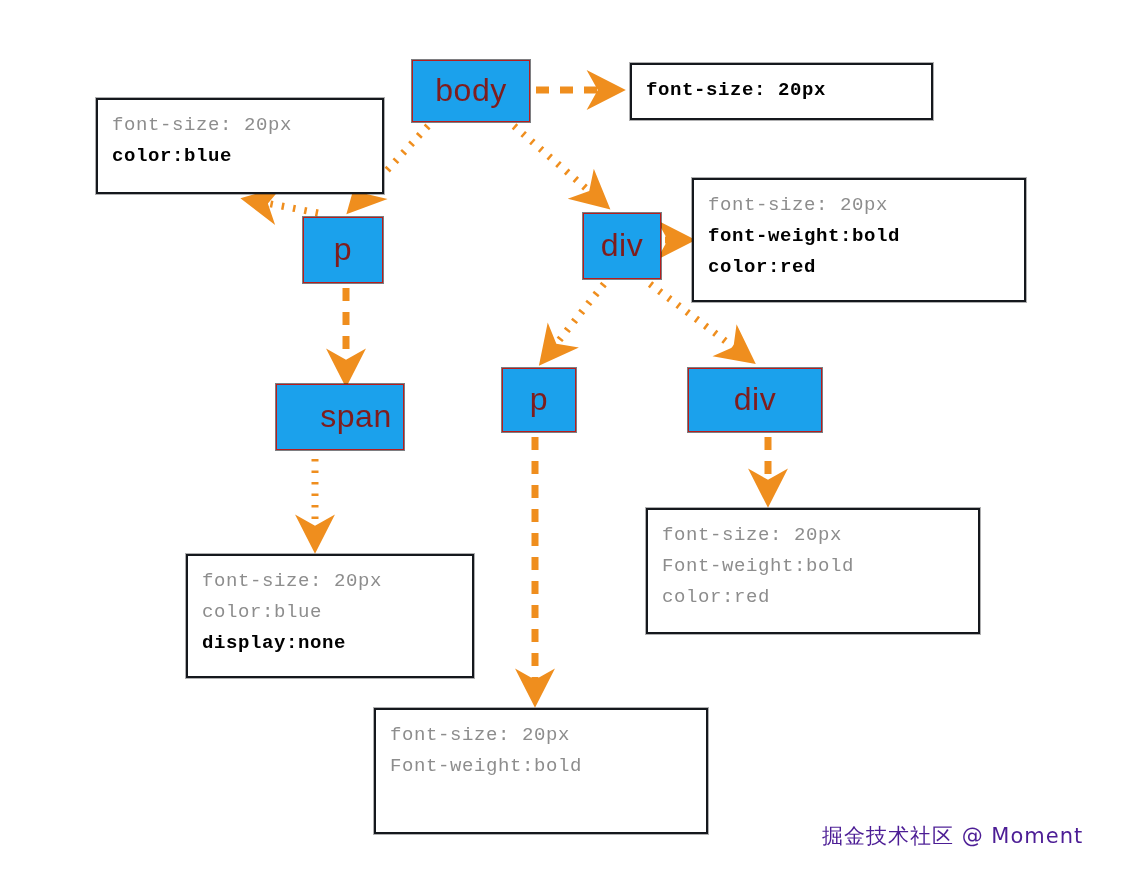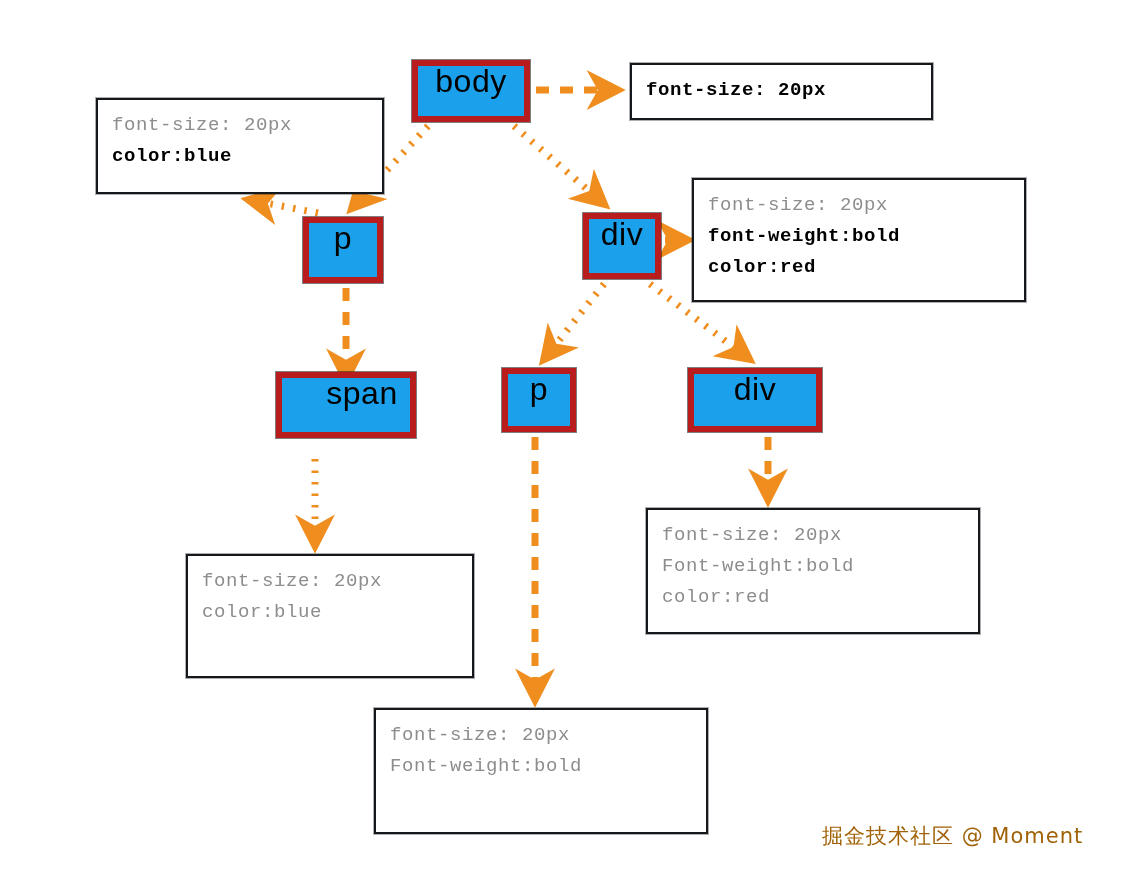--- a/index.html
+++ b/index.html
@@ -21,25 +21,26 @@
     top: 0;
     width: 1142px;
     height: 876px;
     pointer-events: none;
   }
 
   
   .node {
     position: absolute;
     background: #1BA1EC;
-    border: 6px solid #b91c1c;
+    border: 1px solid #b91c1c;
     box-sizing: border-box;
     display: flex;
+    align-items: center;
     justify-content: center;
-    color: #000000;
+    color: #7f1d1d;
     font-family: "Liberation Sans", sans-serif;
     font-size: 32px;
     line-height: 1;
     letter-spacing: 0.5px;
     box-shadow: 0 0 0 1px rgba(20,20,25,0.55);
     z-index: 3;
   }
   .node span { transform: translateY(-1px); }
 
   
@@ -56,21 +57,21 @@
     white-space: nowrap;
     box-shadow: 0 0 0 1px rgba(25,25,30,0.35);
     z-index: 2;
   }
   .ann .line { display: block; }
   .ann .inherited { color: #8d8d8d; font-weight: normal; }
   .ann .own { color: #000000; font-weight: bold; }
 
   .watermark {
     position: absolute;
-    color: #a16207;
+    color: #4c1d95;
     font-family: "DejaVu Sans", sans-serif;
     font-size: 21px;
     letter-spacing: 1px;
     white-space: nowrap;
     z-index: 1;
   }
 </style>
 </head>
 <body>
 
@@ -100,21 +101,21 @@
   <div id="node-layer">
       <div class="node" style="left: 412px; top: 60px; width: 118px; height: 62px;">
         <span>body</span>
       </div>
       <div class="node" style="left: 303px; top: 217px; width: 80px; height: 66px;">
         <span>p</span>
       </div>
       <div class="node" style="left: 583px; top: 213px; width: 78px; height: 66px;">
         <span>div</span>
       </div>
-      <div class="node" style="left: 276px; top: 372px; width: 140px; height: 66px; padding-left: 32px;">
+      <div class="node" style="left: 276px; top: 384px; width: 128px; height: 66px; padding-left: 32px;">
         <span>span</span>
       </div>
       <div class="node" style="left: 502px; top: 368px; width: 74px; height: 64px;">
         <span>p</span>
       </div>
       <div class="node" style="left: 688px; top: 368px; width: 134px; height: 64px;">
         <span>div</span>
       </div>
     </div>
   <div id="ann-layer">
@@ -126,20 +127,21 @@
         <span class="line own">color:blue</span>
       </div>
       <div class="ann" style="left: 692px; top: 178px; width: 334px; min-height: 124px;">
         <span class="line inherited">font-size: 20px</span>
         <span class="line own">font-weight:bold</span>
         <span class="line own">color:red</span>
       </div>
       <div class="ann" style="left: 186px; top: 554px; width: 288px; min-height: 124px;">
         <span class="line inherited">font-size: 20px</span>
         <span class="line inherited">color:blue</span>
+        <span class="line own">display:none</span>
       </div>
       <div class="ann" style="left: 646px; top: 508px; width: 334px; min-height: 126px;">
         <span class="line inherited">font-size: 20px</span>
         <span class="line inherited">Font-weight:bold</span>
         <span class="line inherited">color:red</span>
       </div>
       <div class="ann" style="left: 374px; top: 708px; width: 334px; min-height: 126px;">
         <span class="line inherited">font-size: 20px</span>
         <span class="line inherited">Font-weight:bold</span>
       </div>

